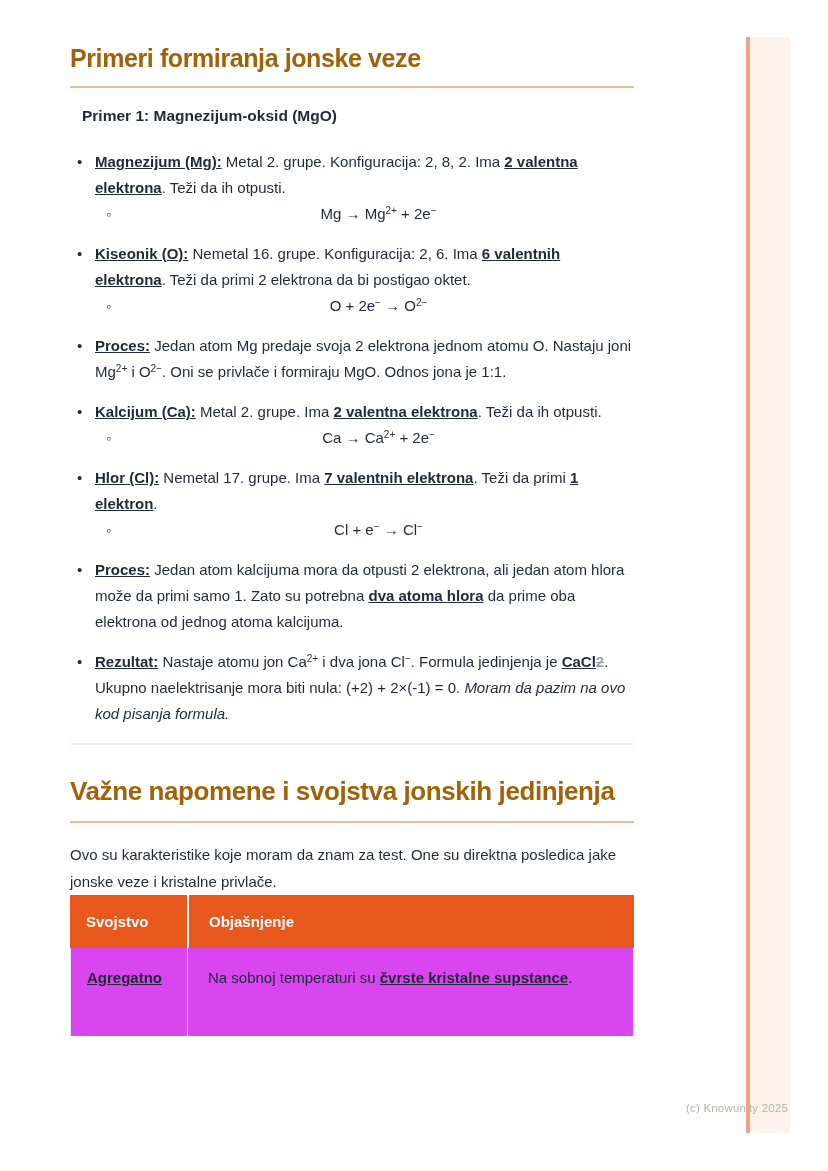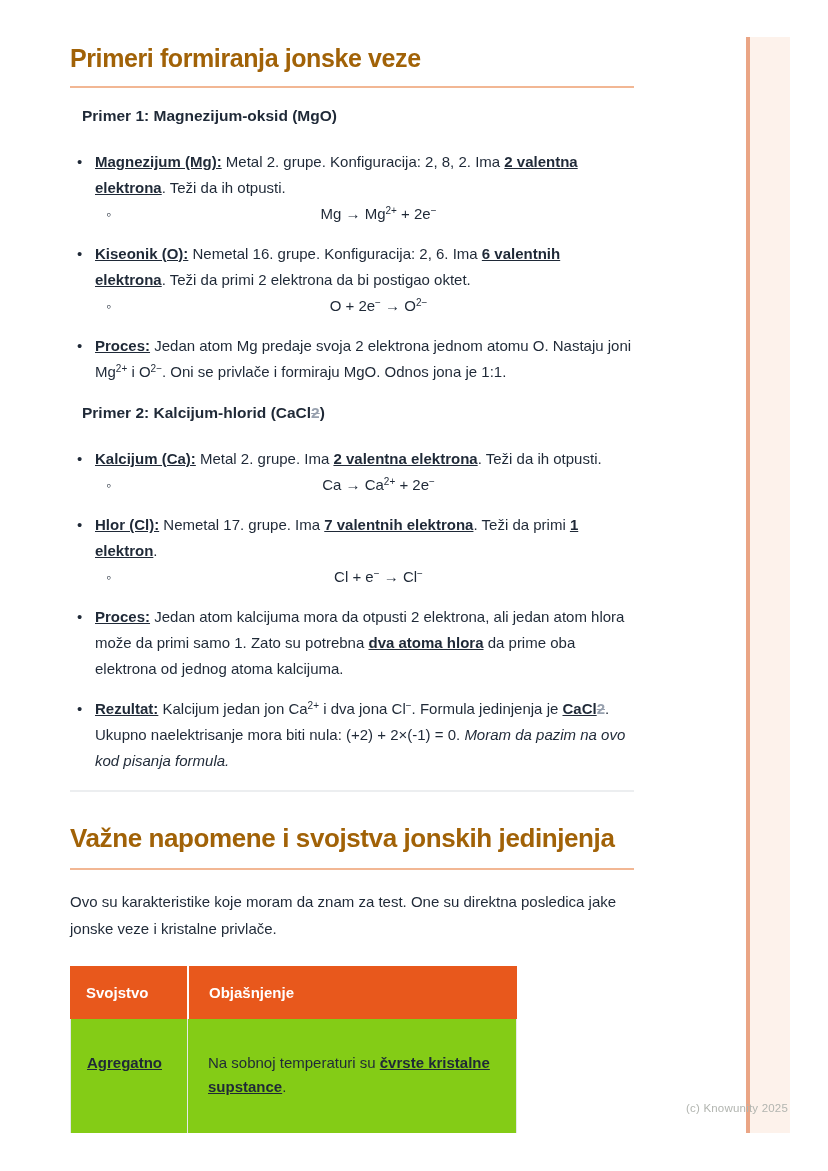--- a/index.html
+++ b/index.html
@@ -23,25 +23,25 @@
   ul.blist>li{position:relative;padding-left:25px;margin:0 0 14px;}
   ul.blist>li::before{content:"\2022";position:absolute;left:7px;top:0;color:#1f2937;}
   ul.sub{list-style:none;margin:0;padding:0;}
   ul.sub>li{position:relative;padding-left:28px;text-align:center;}
   ul.sub>li::before{content:"\25E6";position:absolute;left:11px;top:0;font-size:14px;color:#1f2937;}
   p.intro{margin:18px 0 0;font-size:15px;line-height:27px;}
   .b{font-weight:700;text-decoration:underline;}
   .i{font-style:italic;}
   .strike{text-decoration:line-through;color:#97a0ae;}
   sup{font-size:10px;line-height:0;vertical-align:baseline;position:relative;top:-0.5em;}
-  table.ptable{width:447px;border-collapse:separate;border-spacing:0;margin-top:24px;font-size:15px;table-layout:fixed;}
+  table.ptable{width:564px;border-collapse:separate;border-spacing:0;font-size:15px;table-layout:fixed;}
   table.ptable col.c1{width:117px;}
   table.ptable th{background:#e8581c;color:#ffffff;text-align:left;font-weight:700;padding:18px 16px;font-size:15px;}
   table.ptable th.col2{padding-left:20px;border-left:2px solid #ffffff;}
-  table.ptable td{border-left:1px solid #e5e7eb;padding:32px 16px 46px;vertical-align:top;line-height:24px;background:#84cc16;}
+  table.ptable td{border-left:1px solid #e5e7eb;padding:18px 16px 46px;vertical-align:top;line-height:24px;background:#d946ef;}
   table.ptable td.col2{padding-left:20px;border-right:1px solid #e5e7eb;}
 </style>
 </head>
 <body>
 
 <div class="page">
 
   <div class="edge-line"></div>
   <div class="edge-panel"></div>
   <div class="watermark">(c) Knowunity 2025</div>
@@ -64,40 +64,39 @@
         <span><span class="b">Kiseonik (O):</span><span> Nemetal 16. grupe. Konfiguracija: 2, 6. Ima </span><span class="b">6 valentnih elektrona</span><span>. Teži da primi 2 elektrona da bi postigao oktet.</span></span>
         <ul class="sub">
           <li><span><span>O + 2e</span><sup>−</sup><span> → O</span><sup>2−</sup></span></li>
         </ul>
       </li>
       <li>
         <span><span class="b">Proces:</span><span> Jedan atom Mg predaje svoja 2 elektrona jednom atomu O. Nastaju joni Mg</span><sup>2+</sup><span> i O</span><sup>2−</sup><span>. Oni se privlače i formiraju MgO. Odnos jona je 1:1.</span></span>
       </li>
     </ul>
 
-    <p class="subheading"><span>Primer 2: Kalcijum-hlorid (CaCl</span><span class="strike">2</span><span>)</span></p>
 
     <ul class="blist">
       <li>
         <span><span class="b">Kalcijum (Ca):</span><span> Metal 2. grupe. Ima </span><span class="b">2 valentna elektrona</span><span>. Teži da ih otpusti.</span></span>
         <ul class="sub">
           <li><span><span>Ca → Ca</span><sup>2+</sup><span> + 2e</span><sup>−</sup></span></li>
         </ul>
       </li>
       <li>
         <span><span class="b">Hlor (Cl):</span><span> Nemetal 17. grupe. Ima </span><span class="b">7 valentnih elektrona</span><span>. Teži da primi </span><span class="b">1 elektron</span><span>.</span></span>
         <ul class="sub">
           <li><span><span>Cl + e</span><sup>−</sup><span> → Cl</span><sup>−</sup></span></li>
         </ul>
       </li>
       <li>
         <span><span class="b">Proces:</span><span> Jedan atom kalcijuma mora da otpusti 2 elektrona, ali jedan atom hlora može da primi samo 1. Zato su potrebna </span><span class="b">dva atoma hlora</span><span> da prime oba elektrona od jednog atoma kalcijuma.</span></span>
       </li>
       <li>
-        <span><span class="b">Rezultat:</span><span> Kalcijum jedan jon Ca</span><sup>2+</sup><span> i dva jona Cl</span><sup>−</sup><span>. Formula jedinjenja je </span><span class="b">CaCl</span><span class="b strike">2</span><span>. Ukupno naelektrisanje mora biti nula: (+2) + 2×(-1) = 0. </span><span class="i">Moram da pazim na ovo kod pisanja formula.</span></span>
+        <span><span class="b">Rezultat:</span><span> Nastaje atomu jon Ca</span><sup>2+</sup><span> i dva jona Cl</span><sup>−</sup><span>. Formula jedinjenja je </span><span class="b">CaCl</span><span class="b strike">2</span><span>. Ukupno naelektrisanje mora biti nula: (+2) + 2×(-1) = 0. </span><span class="i">Moram da pazim na ovo kod pisanja formula.</span></span>
       </li>
     </ul>
 
     <hr class="rule-gray">
 
     <h1 class="sec sec2">Važne napomene i svojstva jonskih jedinjenja</h1>
     <hr class="rule-orange rule-orange2">
 
     <p class="intro">Ovo su karakteristike koje moram da znam za test. One su direktna posledica jake jonske veze i kristalne privlače.</p>
 

